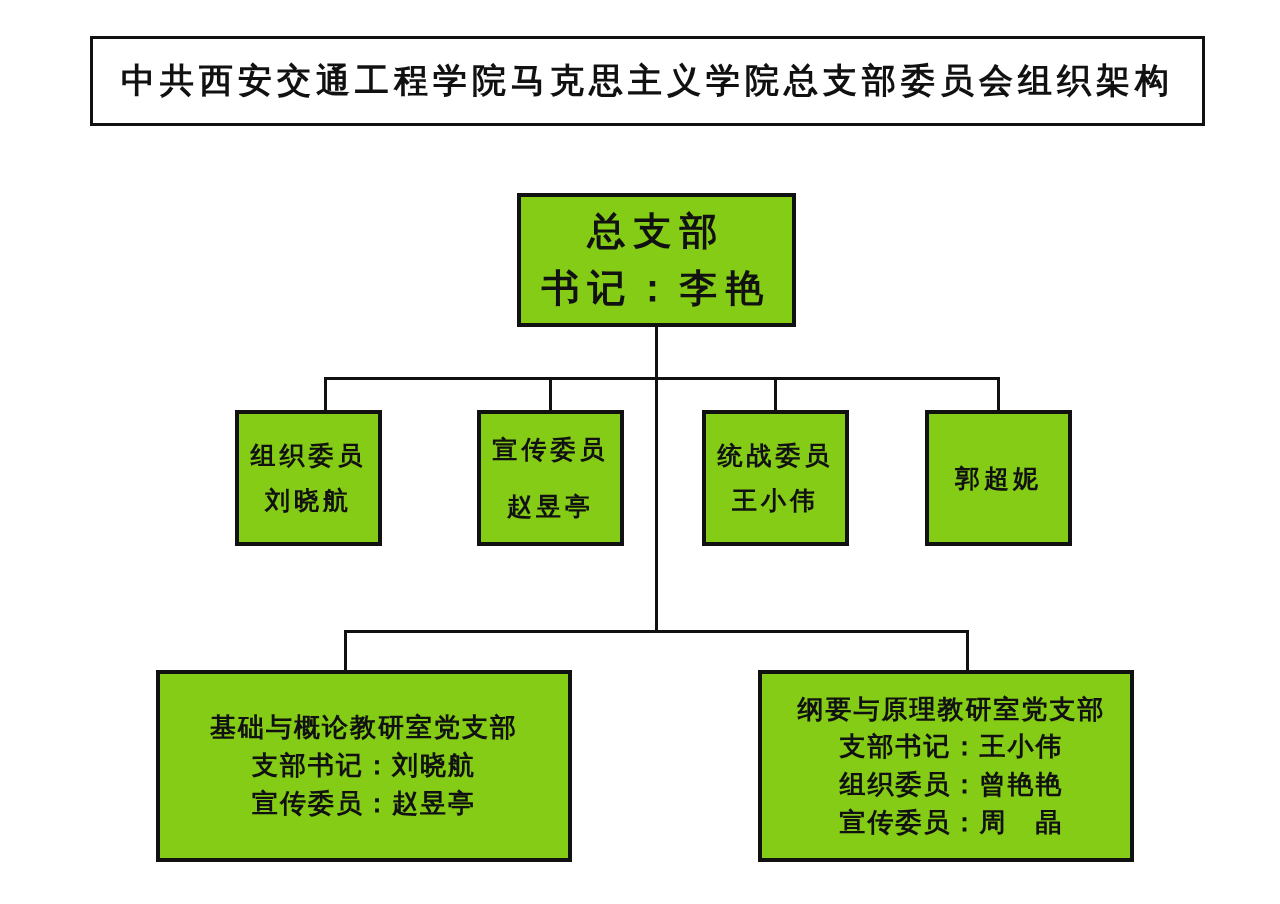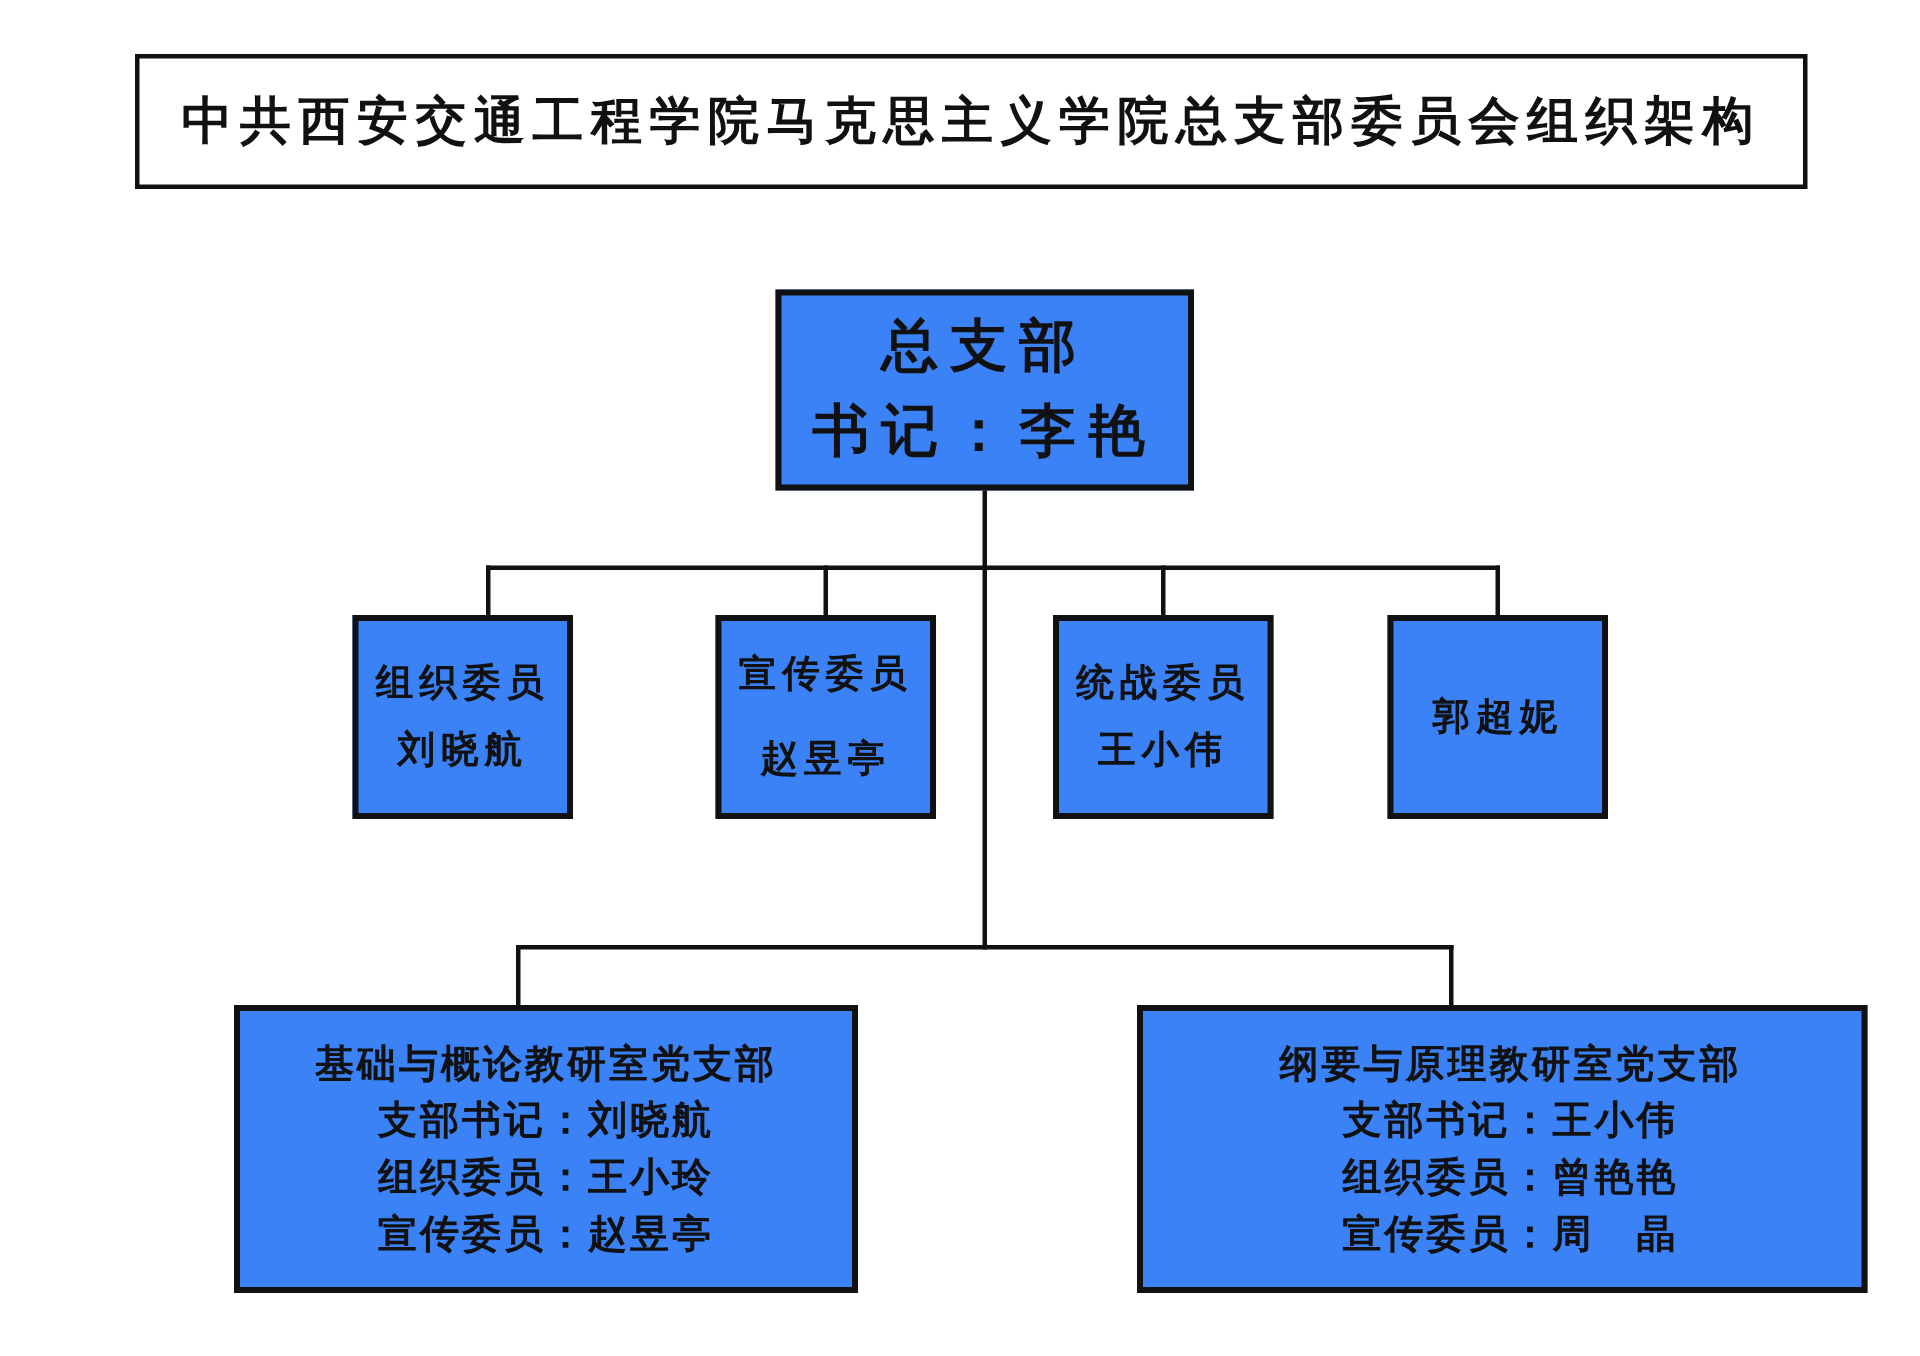--- a/index.html
+++ b/index.html
@@ -34,21 +34,21 @@
     font-size: 34px;
     font-weight: bold;
     letter-spacing: 5px;
     white-space: nowrap;
   }
   
   .node {
     position: absolute;
     border: 4px solid #111111;
     box-sizing: border-box;
-    background: #3b82f6;
+    background: #84cc16;
     display: flex;
     flex-direction: column;
     align-items: center;
     justify-content: center;
     text-align: center;
   }
   .node.root {
     left: 517px;
     top: 193px;
     width: 279px;
@@ -126,23 +126,22 @@
     <div>统战委员</div>
     <div>王小伟</div>
   </div>
   <div class="node committee" style="left:925px;">
     <div>郭超妮</div>
   </div>
 
   <div class="node branch" style="left:137px; width:416px;margin-left:19px;">
     <div>基础与概论教研室党支部</div>
     <div>支部书记：刘晓航</div>
-    <div>组织委员：王小玲</div>
     <div>宣传委员：赵昱亭</div>
   </div>
-  <div class="node branch" style="left:758px; width:487px;padding-left:11px;">
+  <div class="node branch" style="left:758px; width:376px;padding-left:11px;">
     <div>纲要与原理教研室党支部</div>
     <div>支部书记：王小伟</div>
     <div>组织委员：曾艳艳</div>
     <div>宣传委员：周　晶</div>
   </div>
 
 </div>
 
 </body></html>

